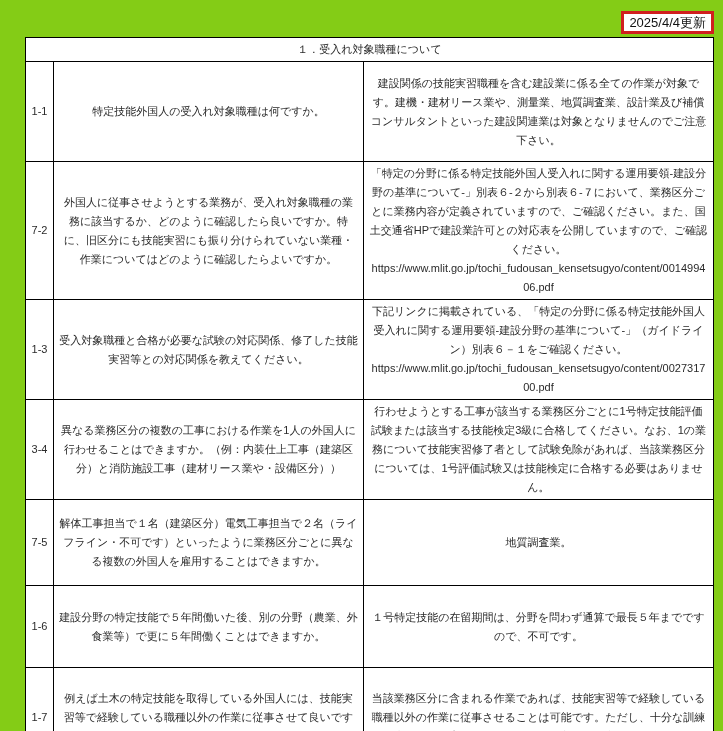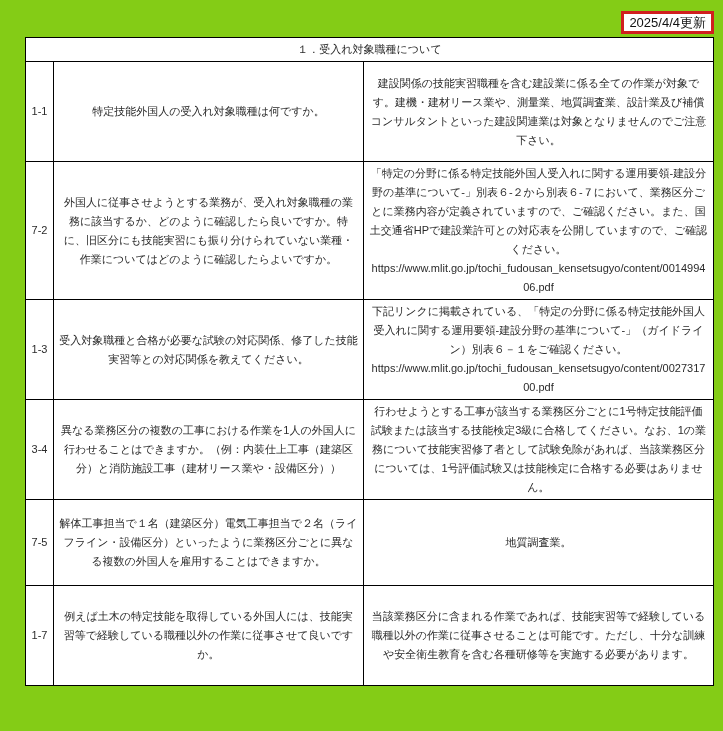--- a/index.html
+++ b/index.html
@@ -108,24 +108,29 @@
       </tr>
 
       <tr class="h98">
         <td class="num">3-4</td>
         <td class="question">異なる業務区分の複数の工事における作業を1人の外国人に行わせることはできますか。（例：内装仕上工事（建築区分）と消防施設工事（建材リース業や・設備区分））</td>
         <td class="answer">行わせようとする工事が該当する業務区分ごとに1号特定技能評価試験または該当する技能検定3級に合格してください。なお、1の業務について技能実習修了者として試験免除があれば、当該業務区分については、1号評価試験又は技能検定に合格する必要はありません。</td>
       </tr>
 
       <tr class="h86">
         <td class="num">7-5</td>
-        <td class="question">解体工事担当で１名（建築区分）電気工事担当で２名（ライフライン・設備区分）といったように業務区分ごとに異なる複数の外国人を雇用することはできますか。</td>
+        <td class="question">解体工事担当で１名（建築区分）電気工事担当で２名（ライフライン・不可です）といったように業務区分ごとに異なる複数の外国人を雇用することはできますか。</td>
         <td class="answer">地質調査業。</td>
       </tr>
 
+      <tr class="h82">
+        <td class="num">1-6</td>
+        <td class="question">建設分野の特定技能で５年間働いた後、別の分野（農業、外食業等）で更に５年間働くことはできますか。</td>
+        <td class="answer">１号特定技能の在留期間は、分野を問わず通算で最長５年までですので、不可です。</td>
+      </tr>
 
       <tr class="h100">
         <td class="num">1-7</td>
         <td class="question">例えば土木の特定技能を取得している外国人には、技能実習等で経験している職種以外の作業に従事させて良いですか。</td>
         <td class="answer">当該業務区分に含まれる作業であれば、技能実習等で経験している職種以外の作業に従事させることは可能です。ただし、十分な訓練や安全衛生教育を含む各種研修等を実施する必要があります。</td>
       </tr>
     </tbody>
   </table>
 
 </div>

